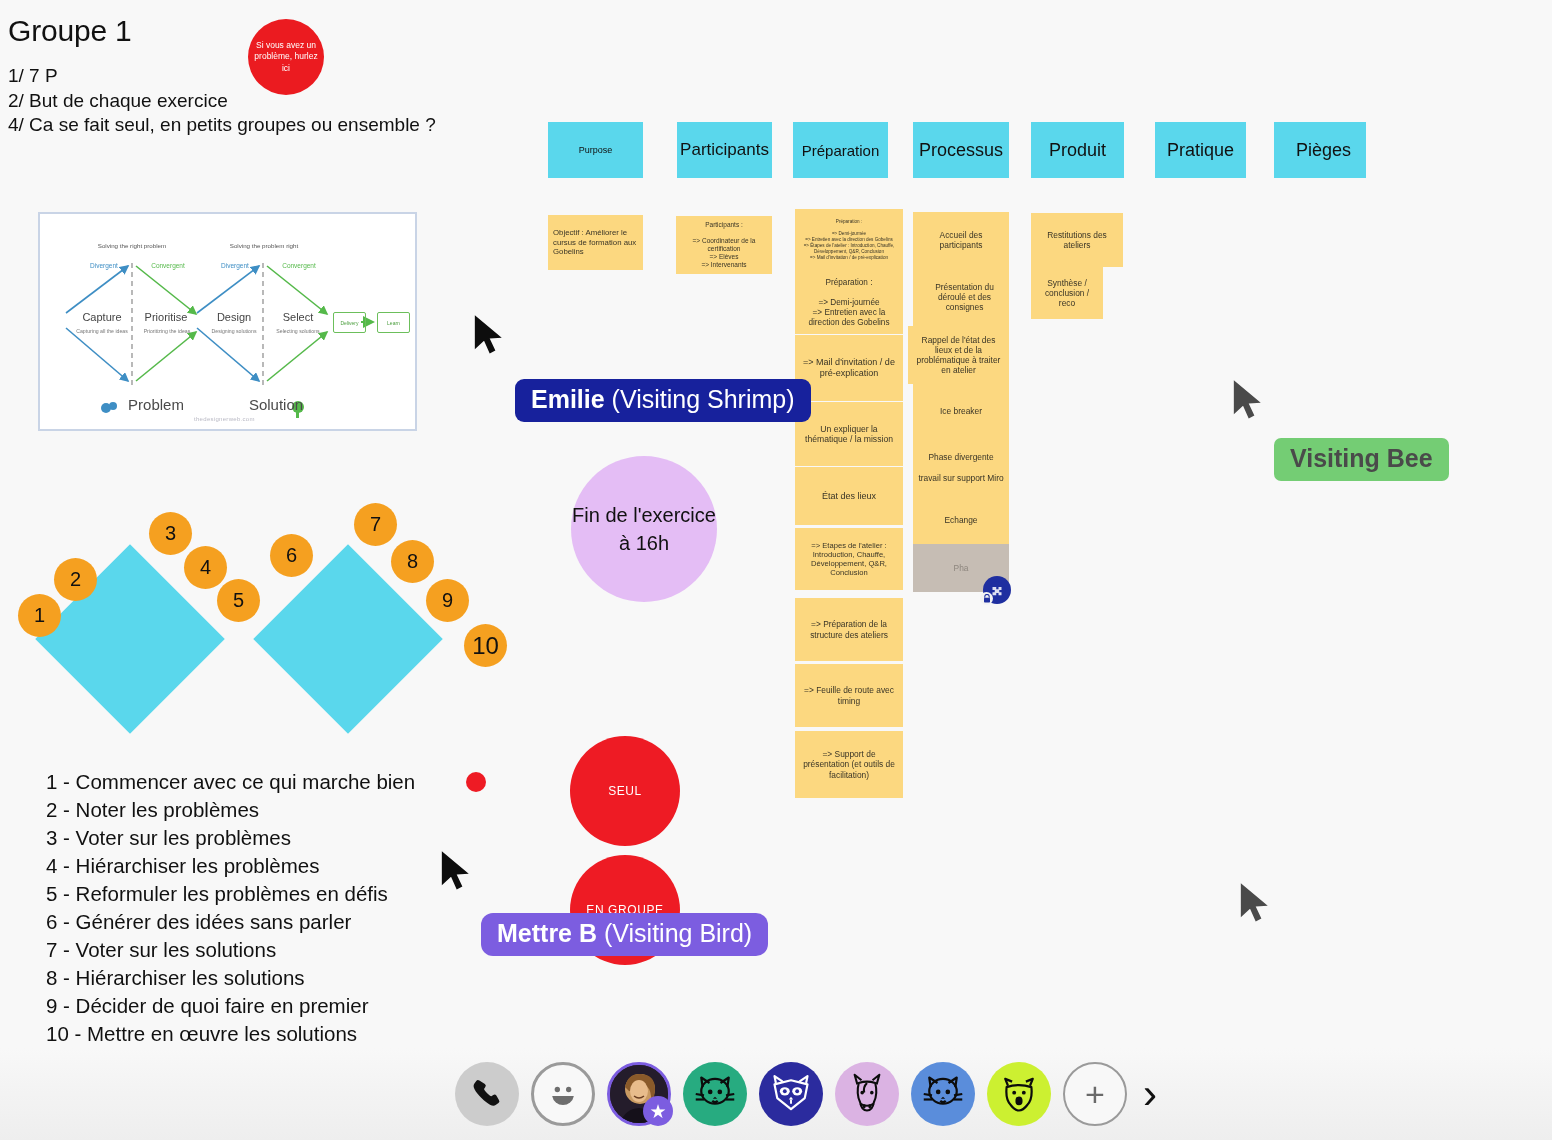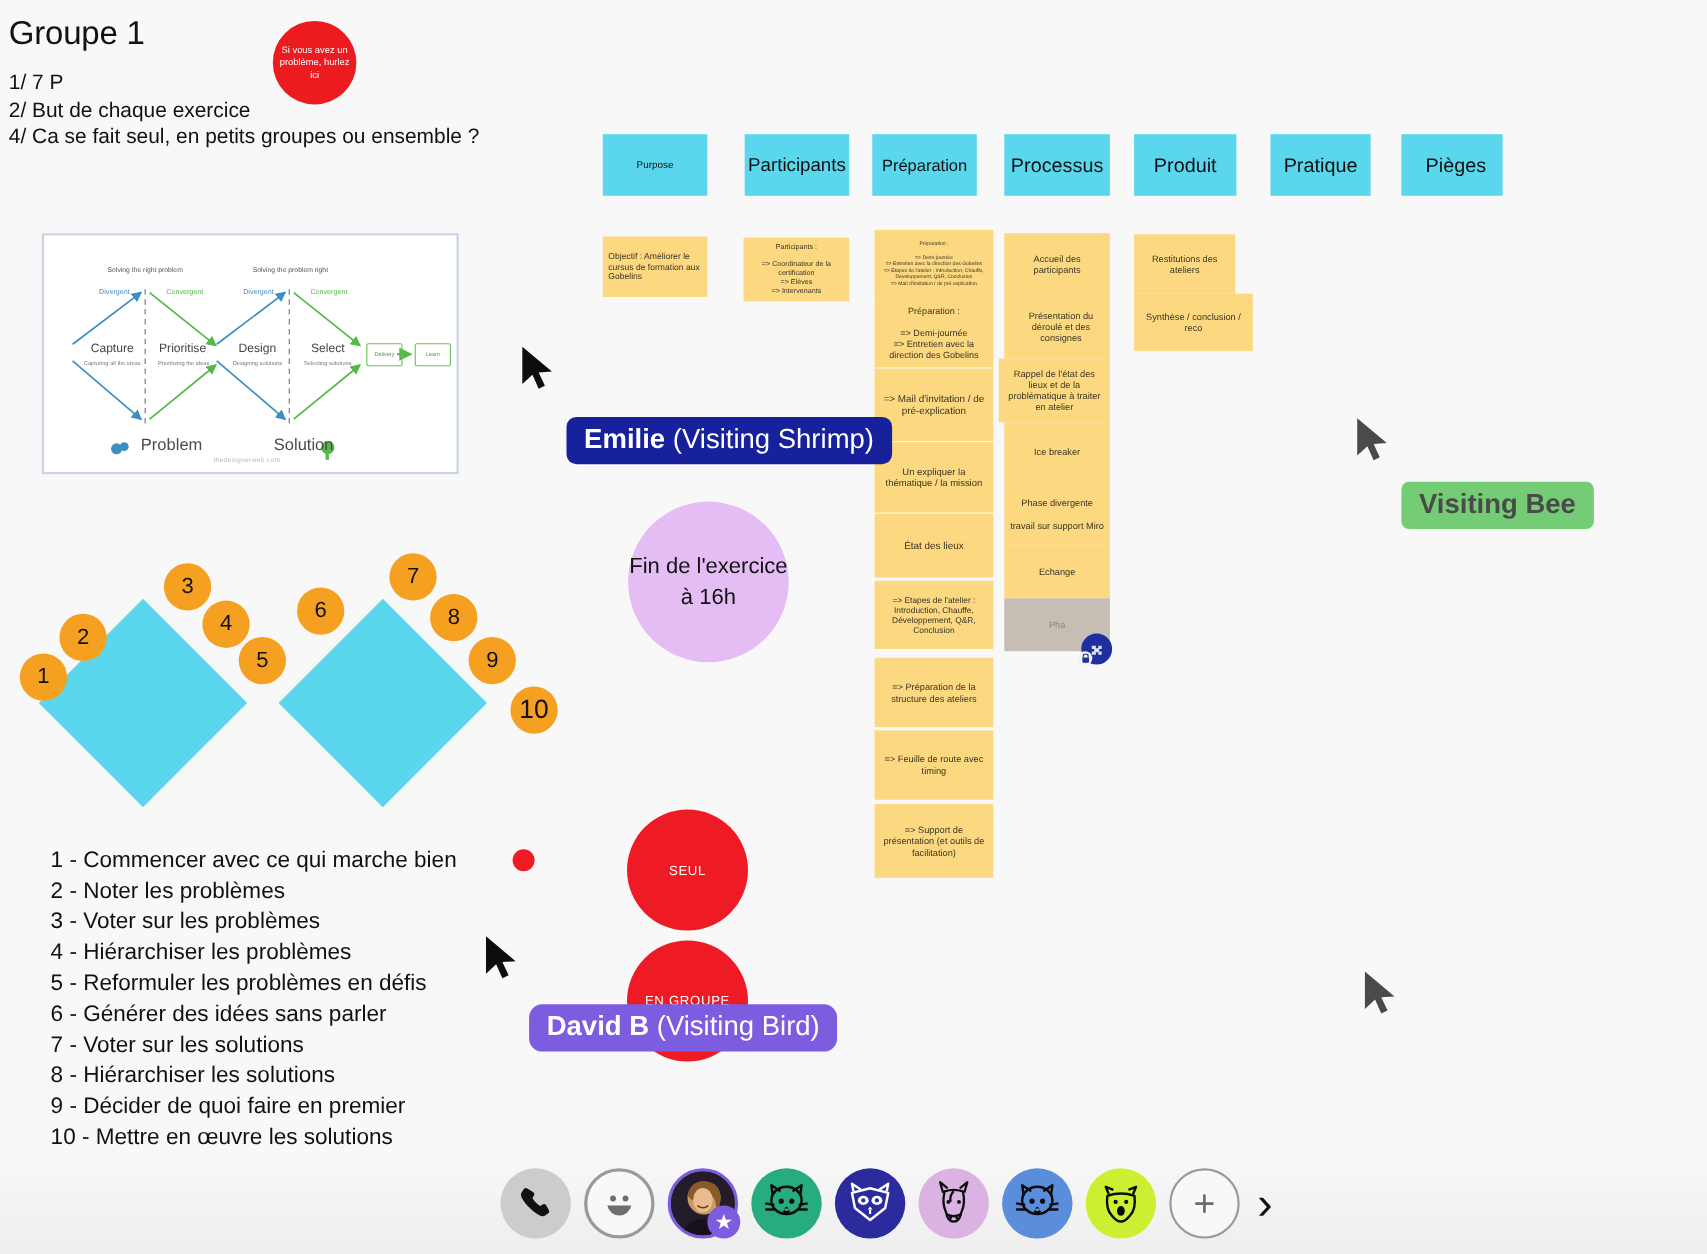--- a/index.html
+++ b/index.html
@@ -268,21 +268,21 @@
     </svg>
     <span id="lock-badge">
       <svg width="8" height="9" viewBox="0 0 10 12">
         <path d="M2 5V3.5a3 3 0 016 0V5" fill="none" stroke="#1f2fa0" stroke-width="1.4"></path>
         <rect x="1" y="5" width="8" height="6.2" rx="1" fill="#1f2fa0"></rect>
       </svg>
     </span>
   </div>
 
   <div class="abs note" style="left:1031px; top:213px; width:92px; height:54px; font-size:8.4px;">Restitutions des ateliers</div>
-  <div class="abs note" style="left:1031px; top:267px; width:108px; height:52px; font-size:8.4px;">Synthèse / conclusion / reco</div>
+  <div class="abs note" style="left:1031px; top:267px; width:72px; height:52px; font-size:8.4px;">Synthèse / conclusion / reco</div>
 
   <div class="abs" id="fin-circle">
     <span>Fin de l'exercice à 16h</span>
   </div>
   <div class="abs red-circle" style="left:570px; top:736px; width:110px; height:110px;">
     <span>SEUL</span>
   </div>
   <div class="abs red-circle" style="left:570px; top:855px; width:110px; height:110px;">
     <span>EN GROUPE</span>
   </div>
@@ -306,21 +306,21 @@
     <svg viewBox="0 0 24 30">
         <path d="M2 1 L2 25 L8.5 19 L12.5 28 L16.5 26 L12.5 17.5 L21 17 Z" fill="#4a4a4a"></path>
       </svg>
   </div>
 
   <div class="abs name-label" id="label-emilie">
     <b>Emilie</b>
     <span>(Visiting Shrimp)</span>
   </div>
   <div class="abs name-label" id="label-david">
-    <b>David B</b>
+    <b>Mettre B</b>
     <span>(Visiting Bird)</span>
   </div>
   <div class="abs name-label" id="label-bee">
     <span>Visiting Bee</span>
   </div>
 
   <div class="abs" id="avatar-bar">
 
     <div class="avatar" style="background:#cccccc;">
       <svg width="34" height="34" viewBox="0 0 24 24">

